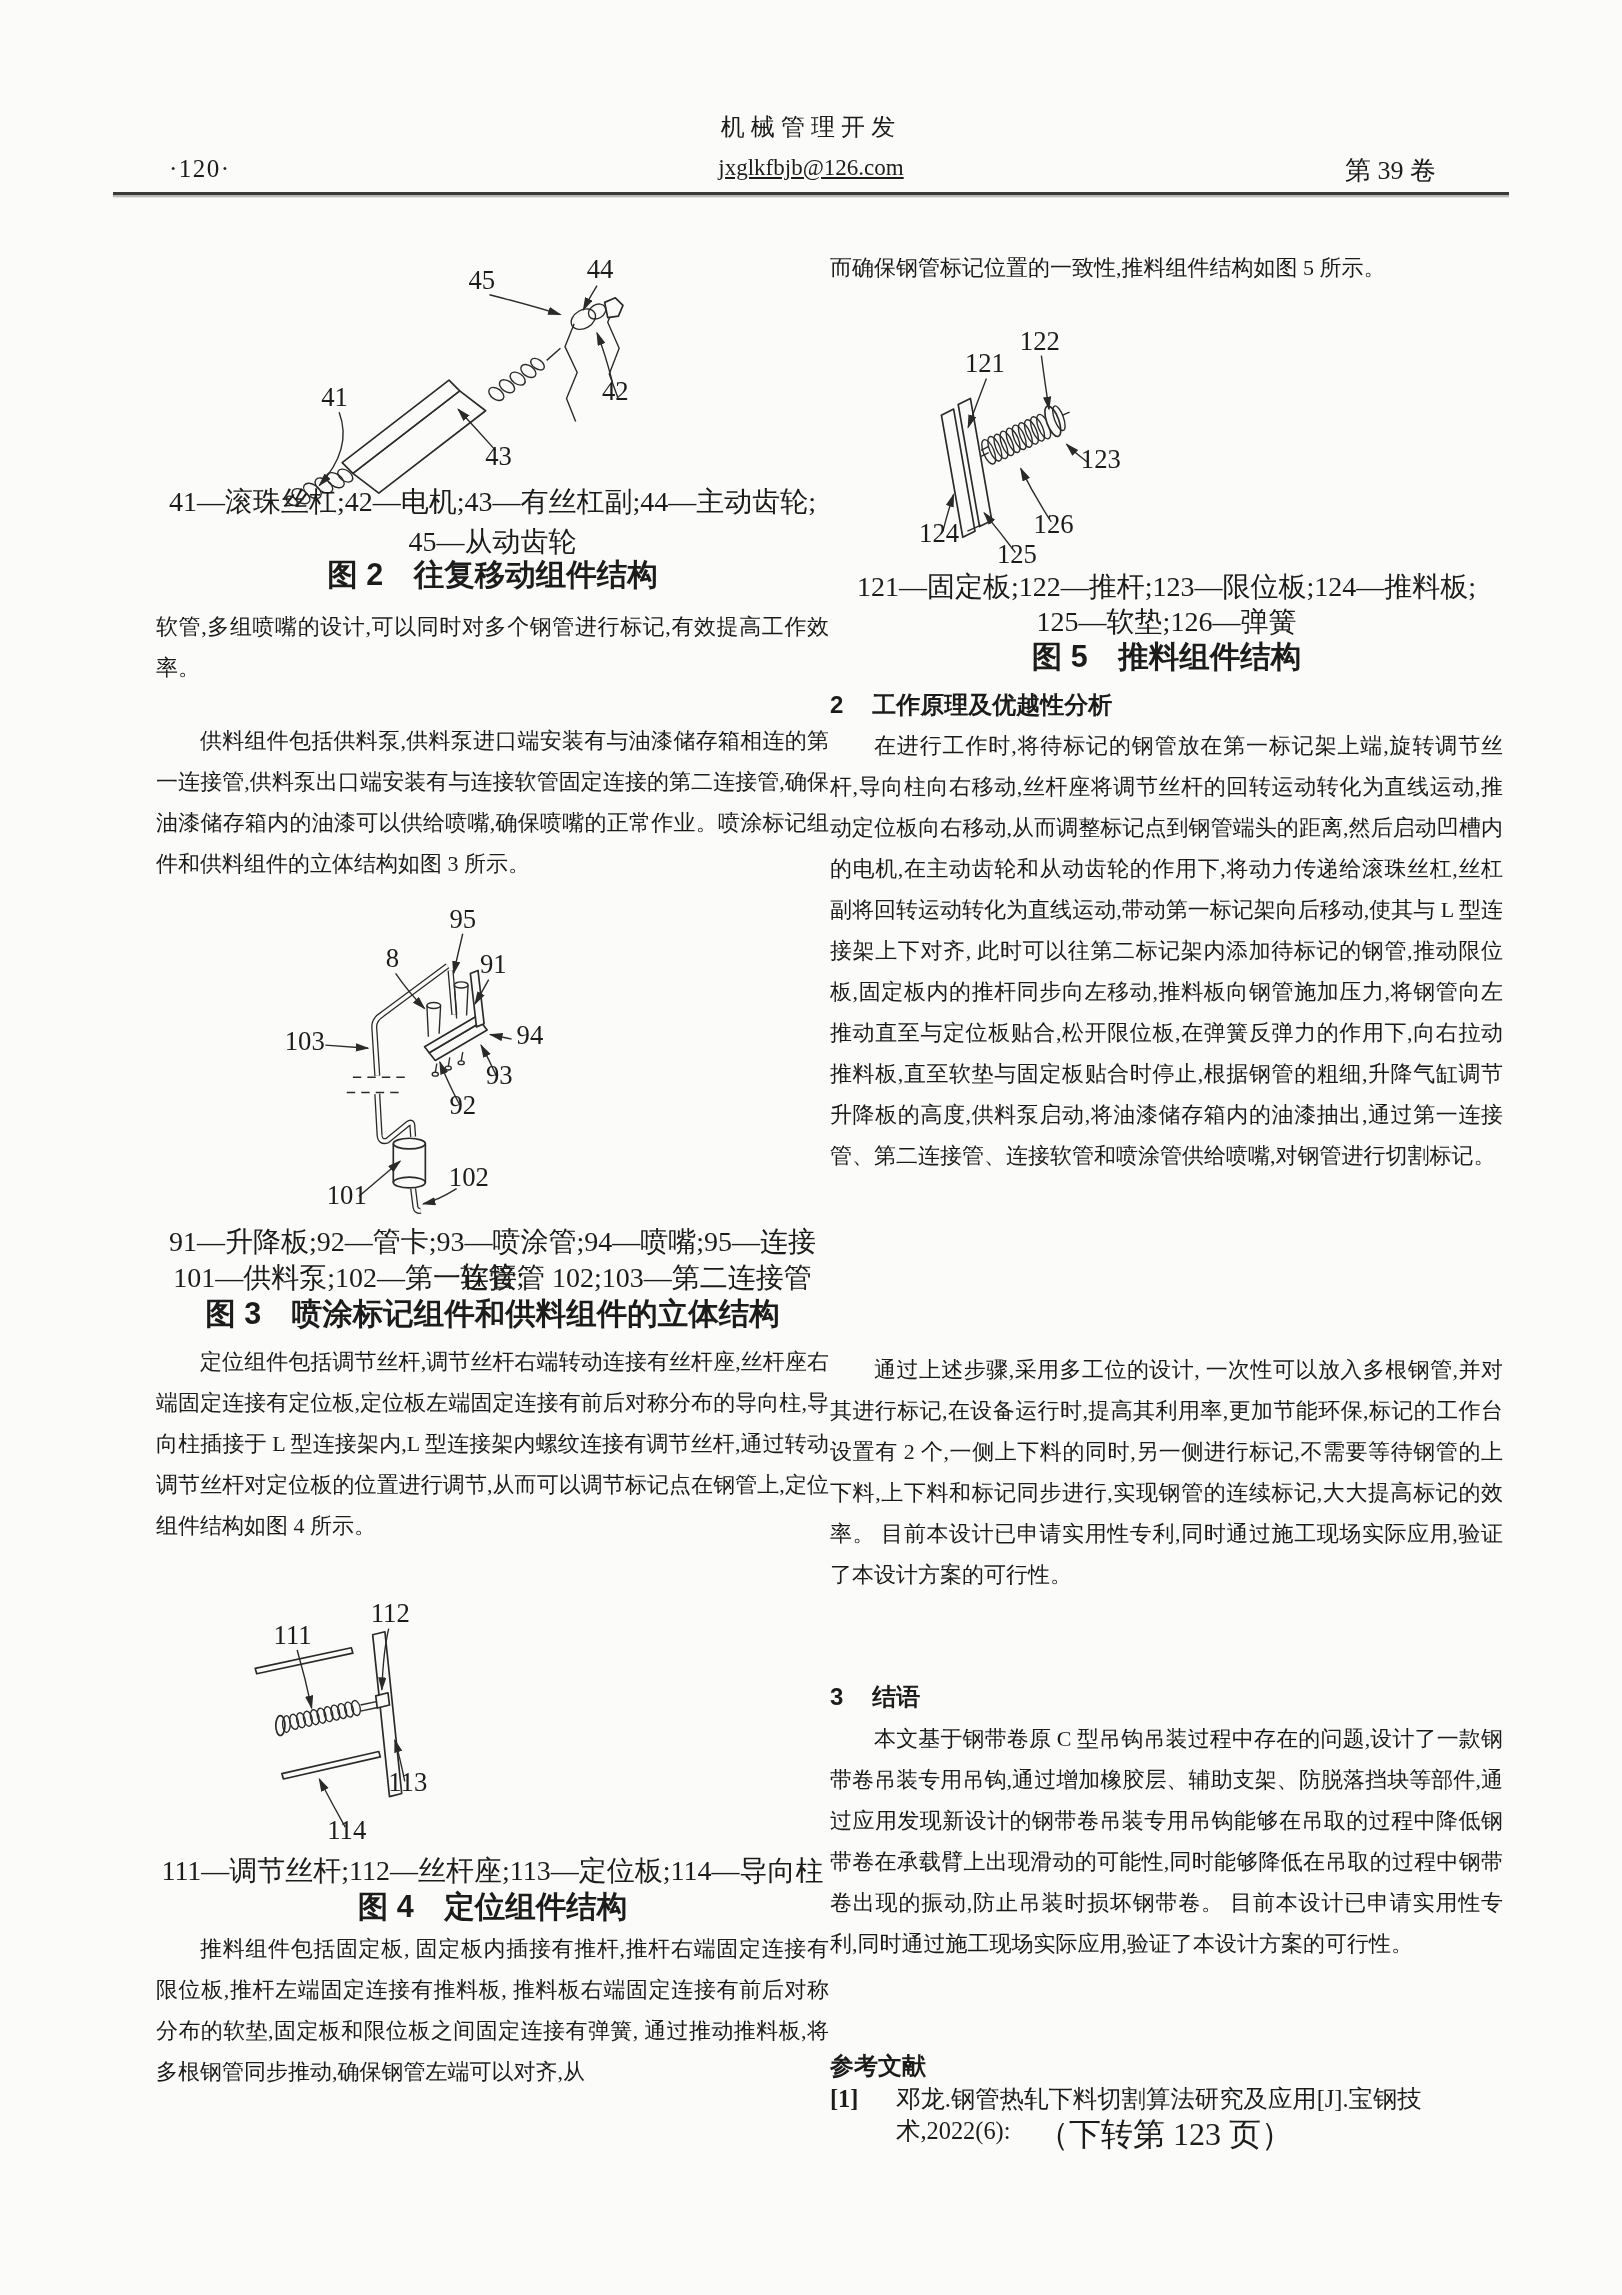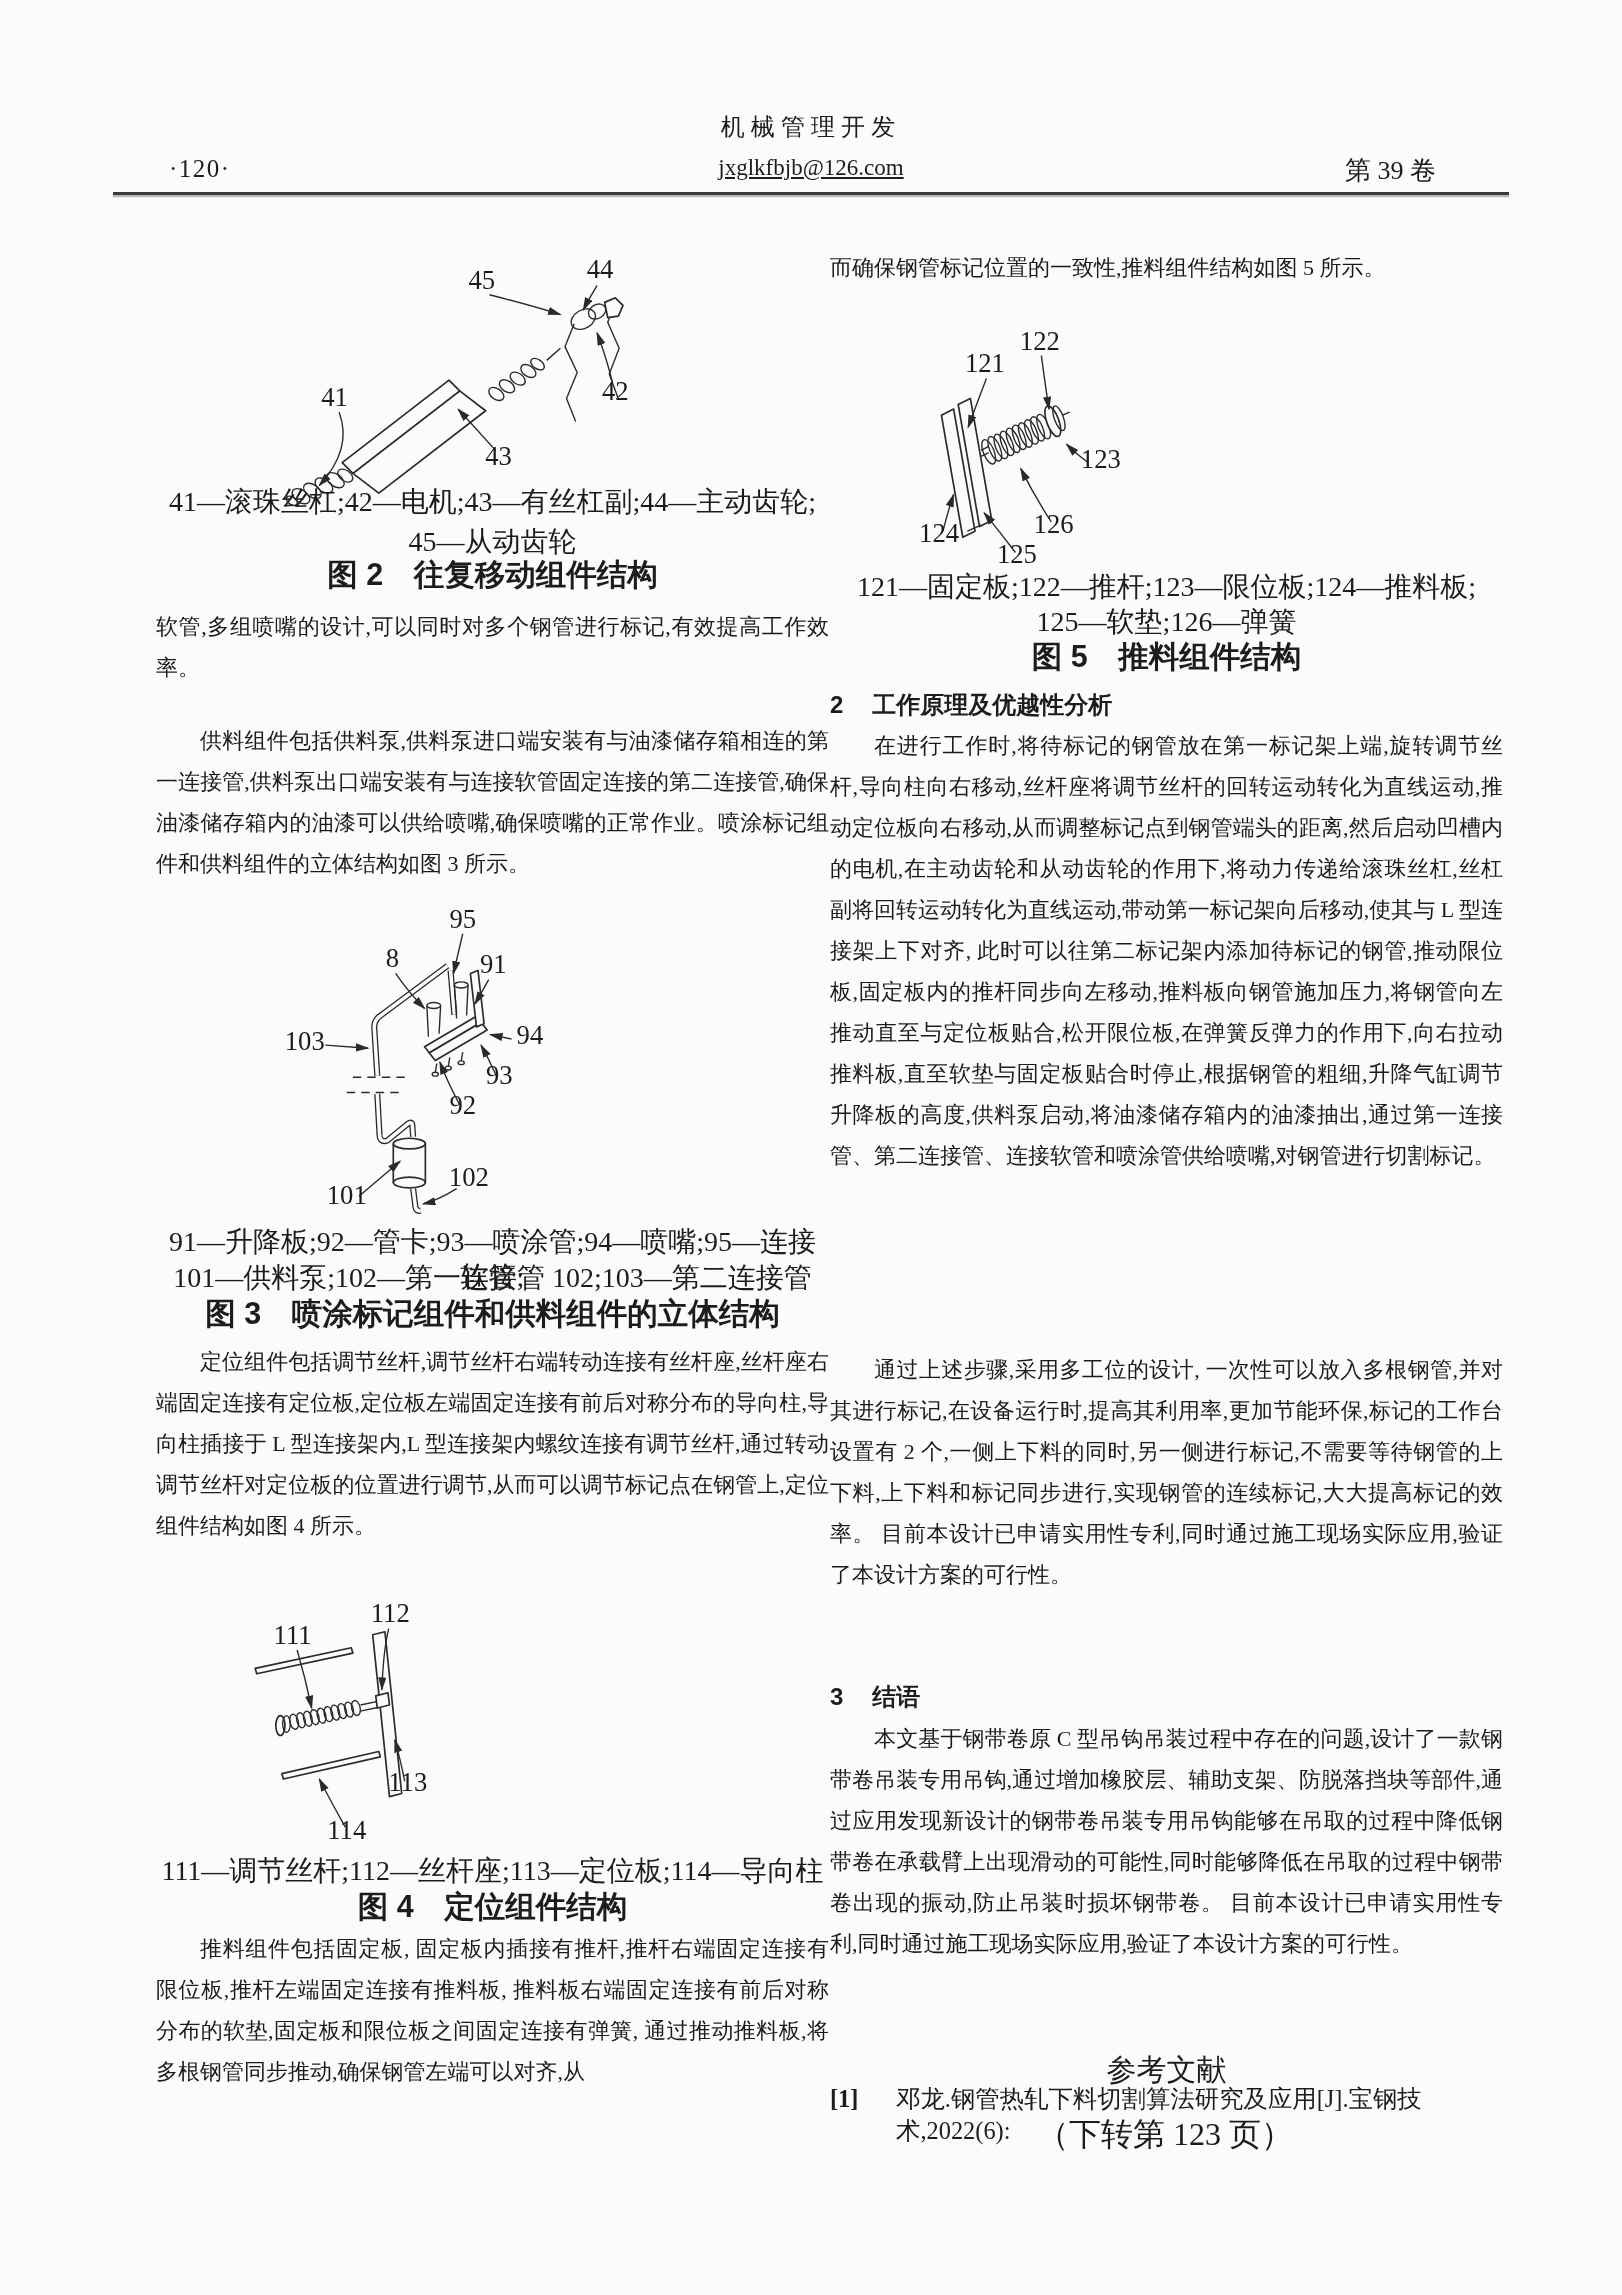--- a/index.html
+++ b/index.html
@@ -32,21 +32,21 @@
   .indent { text-indent:2em; }
 
   .fig-cap { font-size:28px; line-height:35px; text-align:center; }
   .fig-title { font-size:30.5px; line-height:37px; text-align:center; font-weight:bold;
     font-family:"Liberation Sans","DejaVu Sans",sans-serif; }
 
   .section-heading { font-size:24px; line-height:38px; font-weight:bold;
     font-family:"Liberation Sans","DejaVu Sans",sans-serif; }
   .section-heading .sec-no { display:inline-block; margin-right:29px; }
 
-  .ref-heading { font-size:30px; font-weight:normal; text-align:center;
+  .ref-heading { font-size:24px; font-weight:bold; 
     font-family:"Liberation Sans","DejaVu Sans",sans-serif; }
   .ref-row { display:flex; font-size:24.4px; line-height:32px; }
   .ref-marker { flex:none; width:66px; font-weight:bold; }
   .ref-text { flex:1; }
   .continuation { text-align:center; font-size:32px; padding-right:3.1px; }
 
   
   svg { overflow:visible; }
   svg text { font-family:"Liberation Serif","DejaVu Serif",serif; font-size:35px; fill:#1c1c1c; text-anchor:middle; }
   .ln   { stroke:#2a2a2a; stroke-width:2.2; fill:none; }

